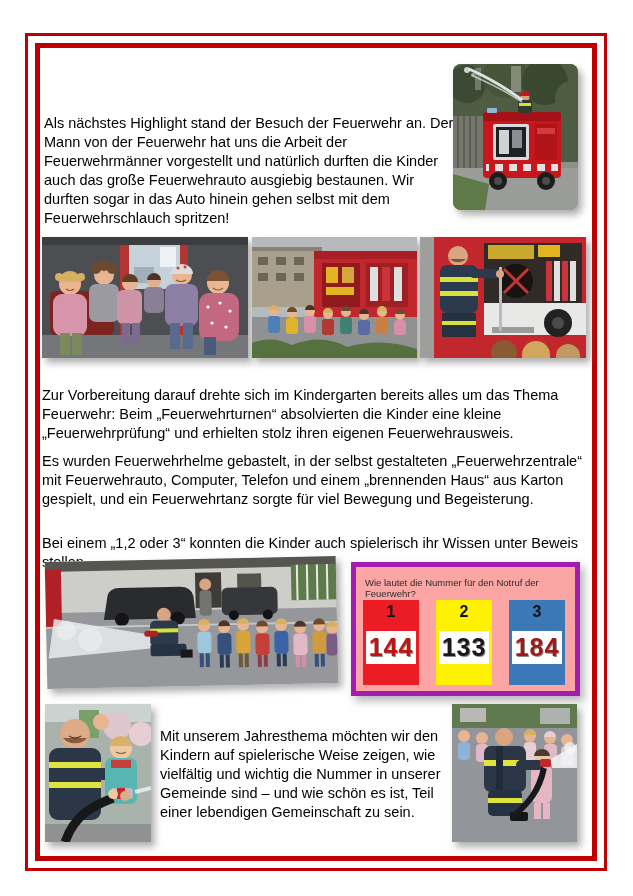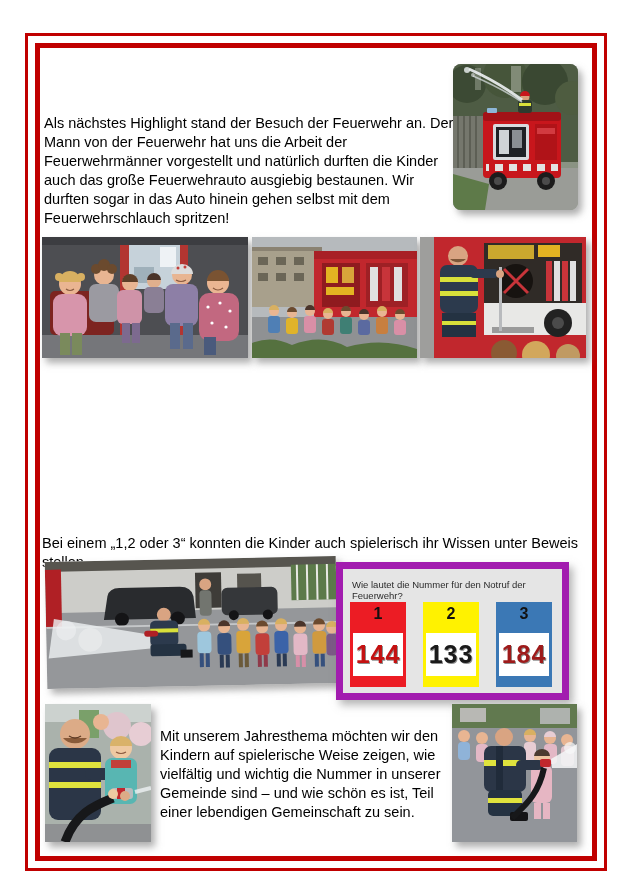--- a/index.html
+++ b/index.html
@@ -23,29 +23,29 @@
   .photo{position:absolute;overflow:hidden;box-shadow:4px 5px 7px rgba(110,110,110,.55);background:#ccc;}
   .photo svg{display:block;width:100%;height:100%;}
   .photo-truck{left:453px;top:64px;width:125px;height:146px;border-radius:8px;}
   .photo-a{left:42px;top:237px;width:206px;height:121px;}
   .photo-b{left:252px;top:237px;width:165px;height:121px;}
   .photo-c{left:420px;top:237px;width:166px;height:121px;}
   .photo-d{left:46px;top:559px;width:291px;height:127px;transform:rotate(-1.2deg);}
   .photo-e{left:45px;top:704px;width:106px;height:138px;}
   .photo-f{left:452px;top:704px;width:125px;height:138px;}
   .quiz-box{
-    position:absolute;left:336px;top:562px;width:219px;height:124px;background:#e5e5e5;
-    border:7px solid #a21caf;box-shadow:4px 5px 8px rgba(110,110,110,.5);
+    position:absolute;left:351px;top:562px;width:219px;height:124px;background:#fca5a5;
+    border:5px solid #a21caf;box-shadow:4px 5px 8px rgba(110,110,110,.5);
   }
   .quiz-question{position:absolute;left:9px;top:10px;width:204px;font-size:9.5px;color:#2b2b2b;}
   .quiz-cards{position:absolute;left:7px;top:33px;display:flex;column-gap:17px;}
   .quiz-card{position:relative;width:56px;height:85px;}
   .quiz-card-label{position:absolute;top:3px;left:0;width:100%;text-align:center;font-size:16px;font-weight:bold;color:#111;}
   .quiz-card-strip{
-    position:absolute;left:3px;right:3px;top:31px;height:43px;background:#fff;
+    position:absolute;left:3px;right:3px;top:31px;height:33px;background:#fff;
     display:flex;align-items:center;justify-content:center;
   }
   .quiz-card-number{font-size:25px;font-weight:bold;letter-spacing:1px;text-shadow:1px 1px 0 rgba(0,0,0,.45);}
 </style>
 </head>
 <body>
 
 <div class="page">
   <div class="outer-frame" style="border-color: rgb(192, 0, 0);"></div>
   <div class="inner-frame" style="border-color: rgb(192, 0, 0);"></div>
@@ -219,20 +219,22 @@
       <rect x="50" y="32" width="28" height="9" rx="4" fill="#2c3a4d"></rect>
       <circle cx="80" cy="37" r="4" fill="#d9a482"></circle>
       <rect x="22" y="76" width="34" height="24" fill="#243242"></rect>
       <rect x="22" y="84" width="34" height="4" fill="#d8e03a"></rect>
       <circle cx="84" cy="116" r="13" fill="#8a5a33"></circle>
       <circle cx="116" cy="118" r="14" fill="#d2a75c"></circle>
       <circle cx="148" cy="119" r="12" fill="#c09a62"></circle>
     </svg>
   </div>
 
+  <p class="para para-preparation">Zur Vorbereitung darauf drehte sich im Kindergarten bereits alles um das Thema Feuerwehr: Beim „Feuerwehrturnen“ absolvierten die Kinder eine kleine „Feuerwehrprüfung“ und erhielten stolz ihren eigenen Feuerwehrausweis.</p>
+  <p class="para para-crafts">Es wurden Feuerwehrhelme gebastelt, in der selbst gestalteten „Feuerwehrzentrale“ mit Feuerwehrauto, Computer, Telefon und einem „brennenden Haus“ aus Karton gespielt, und ein Feuerwehrtanz sorgte für viel Bewegung und Begeisterung.</p>
   <p class="para para-quiz">Bei einem „1,2 oder 3“ konnten die Kinder auch spielerisch ihr Wissen unter Beweis stellen.</p>
 
   <div class="photo photo-d" role="img" aria-label="Feuerwehrmann spritzt Wasser, Kinder schauen zu">
     <svg viewBox="0 0 291 129" preserveAspectRatio="none">
       <rect width="291" height="129" fill="#95979a"></rect>
       <rect width="291" height="52" fill="#cdcdc9"></rect>
       <rect width="291" height="10" fill="#57554f"></rect>
       <rect x="150" y="14" width="26" height="36" fill="#3e3c38"></rect>
       <rect x="192" y="16" width="24" height="18" fill="#55534d"></rect>
       <rect x="246" y="8" width="45" height="36" fill="#5c7a4a"></rect>

